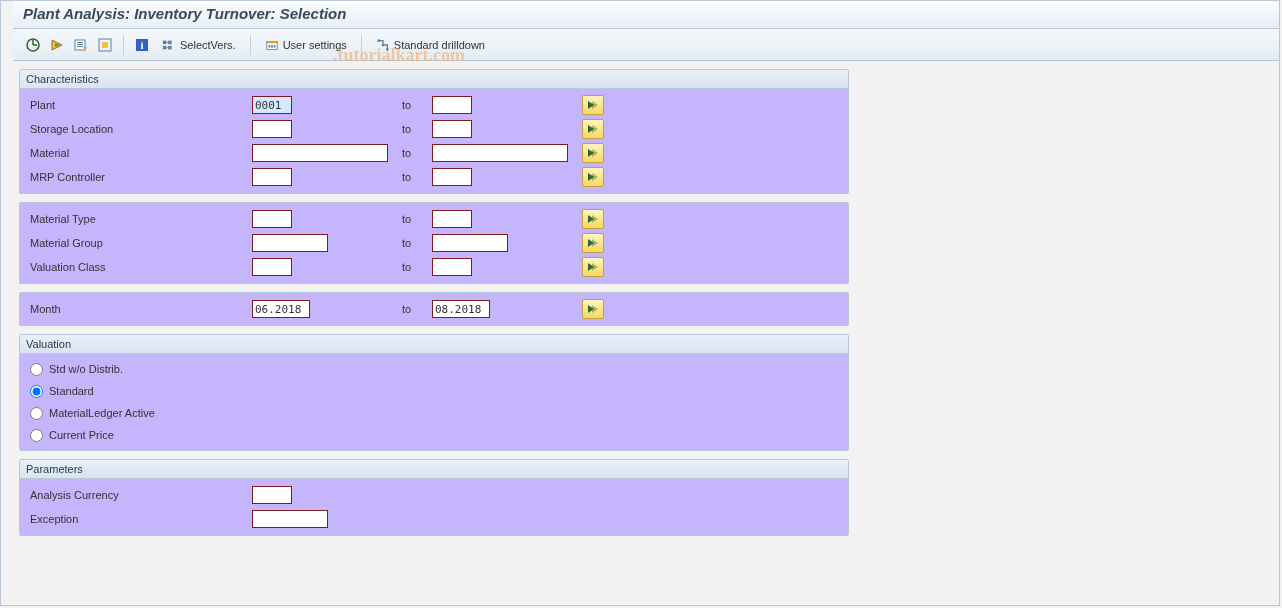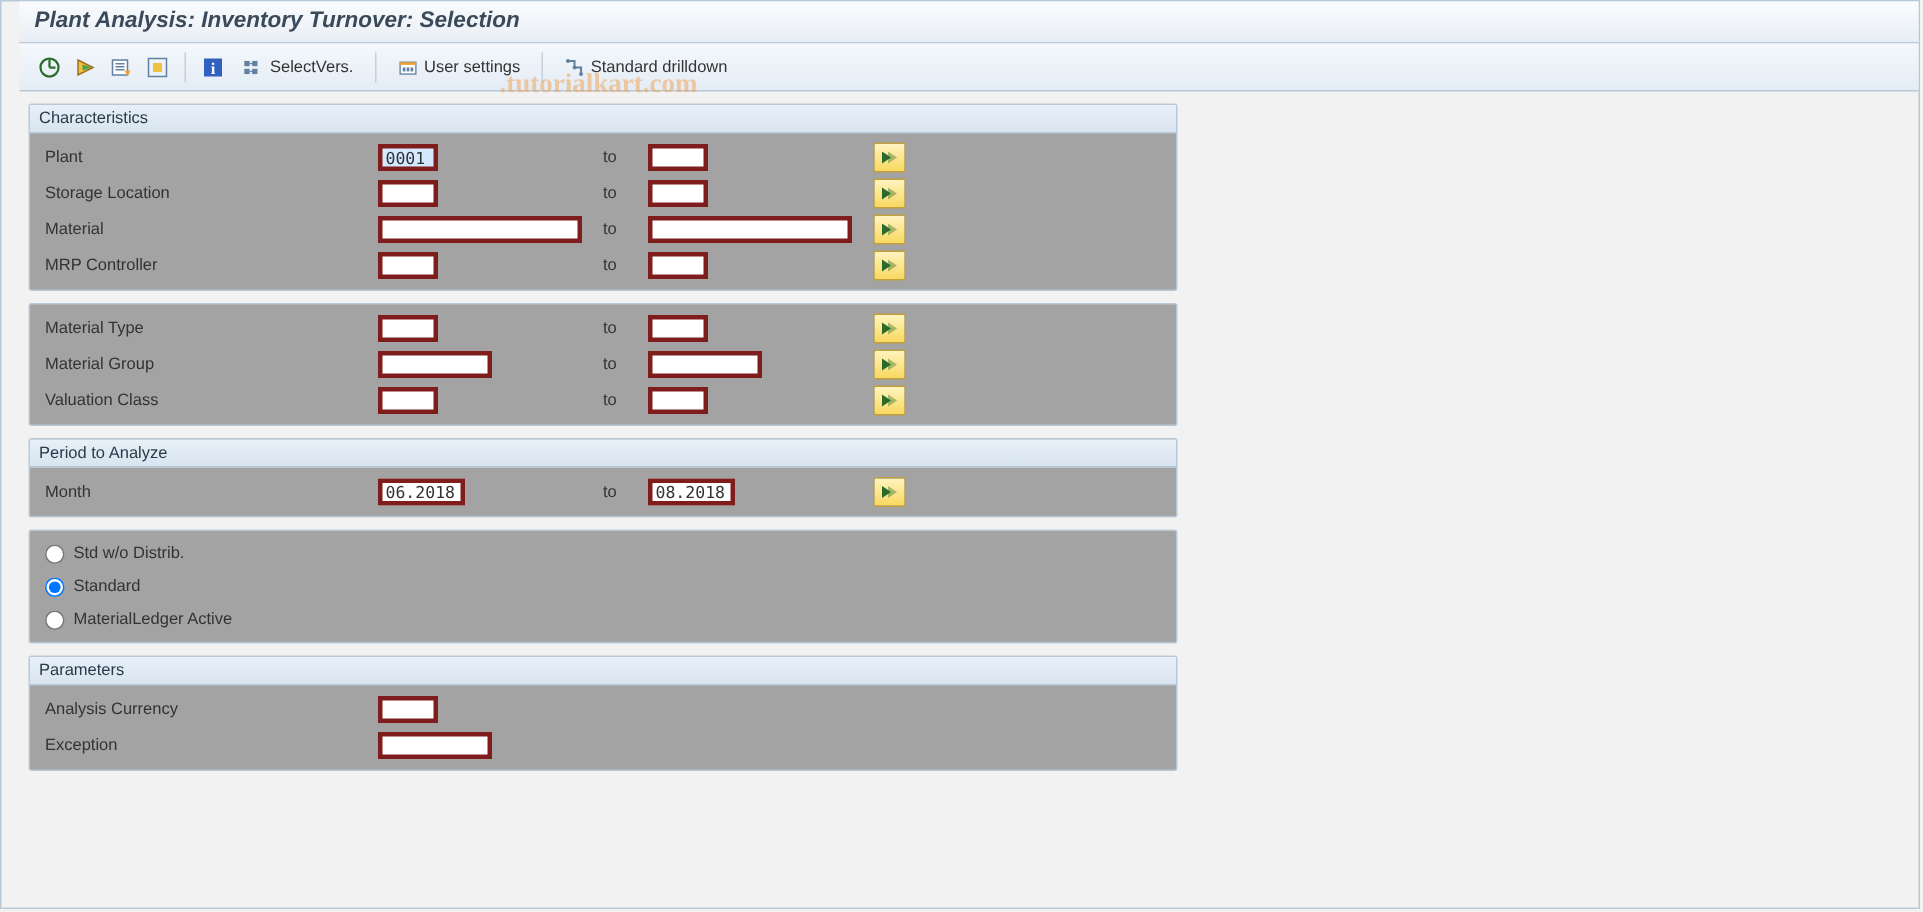--- a/index.html
+++ b/index.html
@@ -56,24 +56,24 @@
     font-size: 18px;
     font-weight: bold;
     font-family: Georgia, serif;
     pointer-events: none;
   }
   .content {
     padding: 8px 6px;
   }
   .groupbox {
     border: 1px solid #b8c8d8;
-    background: #a3a3a3;
+    background: #c4b5fd;
     border-radius: 2px;
     margin-bottom: 8px;
-    width: 766px;
+    width: 830px;
   }
   .groupbox .gb-title {
     padding: 3px 6px;
     border-bottom: 1px solid #b8c8d8;
     background: linear-gradient(#e8f0f8, #d8e4f0);
     font-size: 11px;
     color: #2a3a4a;
   }
   .gb-body { padding: 4px 6px; }
   .row {
@@ -81,21 +81,21 @@
     display: flex;
     align-items: center;
   }
   .lbl { display:inline-block; }
   .col-label { width: 226px; padding-left: 4px; }
   .col-from-input { width: 150px; display: flex; justify-content: flex-start; }
   .col-to-lbl { width: 30px; text-align: left; }
   .col-to-input { width: 150px; display: flex; justify-content: flex-start; }
   .col-btn { width: 40px; display: flex; justify-content: flex-start; }
   input[type="text"].inp {
-    border: 3px solid #7f1d1d;
+    border: 1px solid #7f1d1d;
     background: #fff;
     height: 18px;
     padding: 0 2px;
     font-family: "Lucida Console", monospace;
     font-size: 11px;
     color: #333;
   }
   .w-xs { width: 40px; }
   .w-s  { width: 58px; }
   .w-m  { width: 76px; }
@@ -328,21 +328,20 @@
                   <polygon points="1,1 7,5 1,9" fill="#2a6a2a"></polygon>
                   <polygon points="5,1 11,5 5,9" fill="#2a6a2a" opacity="0.4"></polygon>
                 </svg>
               </span>
             </span>
         </div>
       </div>
     </div>
 
     <div class="groupbox">
-      <div class="gb-title">Period to Analyze</div>
       <div class="gb-body">
         <div class="row">
           <span class="lbl col-label">Month</span>
           <span class="col-from-input">
               <input type="text" class="inp w-s" value="06.2018" style="">
             </span>
           <span class="lbl col-to-lbl">to</span>
           <span class="col-to-input">
               <input type="text" class="inp w-s" value="08.2018" style="">
             </span>
@@ -352,33 +351,38 @@
                   <polygon points="1,1 7,5 1,9" fill="#2a6a2a"></polygon>
                   <polygon points="5,1 11,5 5,9" fill="#2a6a2a" opacity="0.4"></polygon>
                 </svg>
               </span>
             </span>
         </div>
       </div>
     </div>
 
     <div class="groupbox">
+      <div class="gb-title">Valuation</div>
       <div class="gb-body">
         <div class="radio-row">
           <input type="radio" name="valuation" style="">
           <span>Std w/o Distrib.</span>
         </div>
         <div class="radio-row">
           <input type="radio" name="valuation" checked="" style="">
           <span>Standard</span>
         </div>
         <div class="radio-row">
           <input type="radio" name="valuation" style="">
           <span>MaterialLedger Active</span>
         </div>
+        <div class="radio-row">
+          <input type="radio" name="valuation" style="">
+          <span>Current Price</span>
+        </div>
       </div>
     </div>
 
     <div class="groupbox">
       <div class="gb-title">Parameters</div>
       <div class="gb-body">
         <div class="row">
           <span class="lbl col-label">Analysis Currency</span>
           <span class="col-from-input">
               <input type="text" class="inp w-xs" style="">

